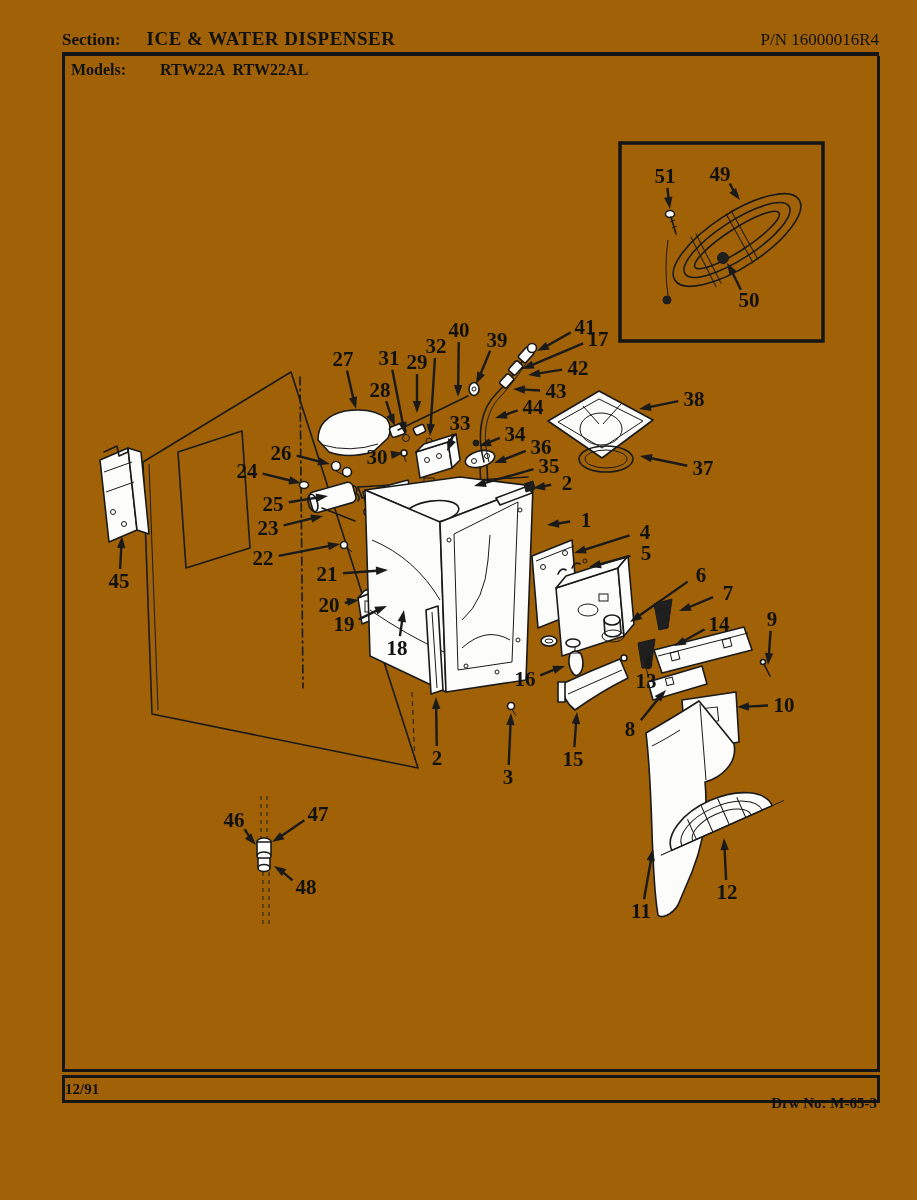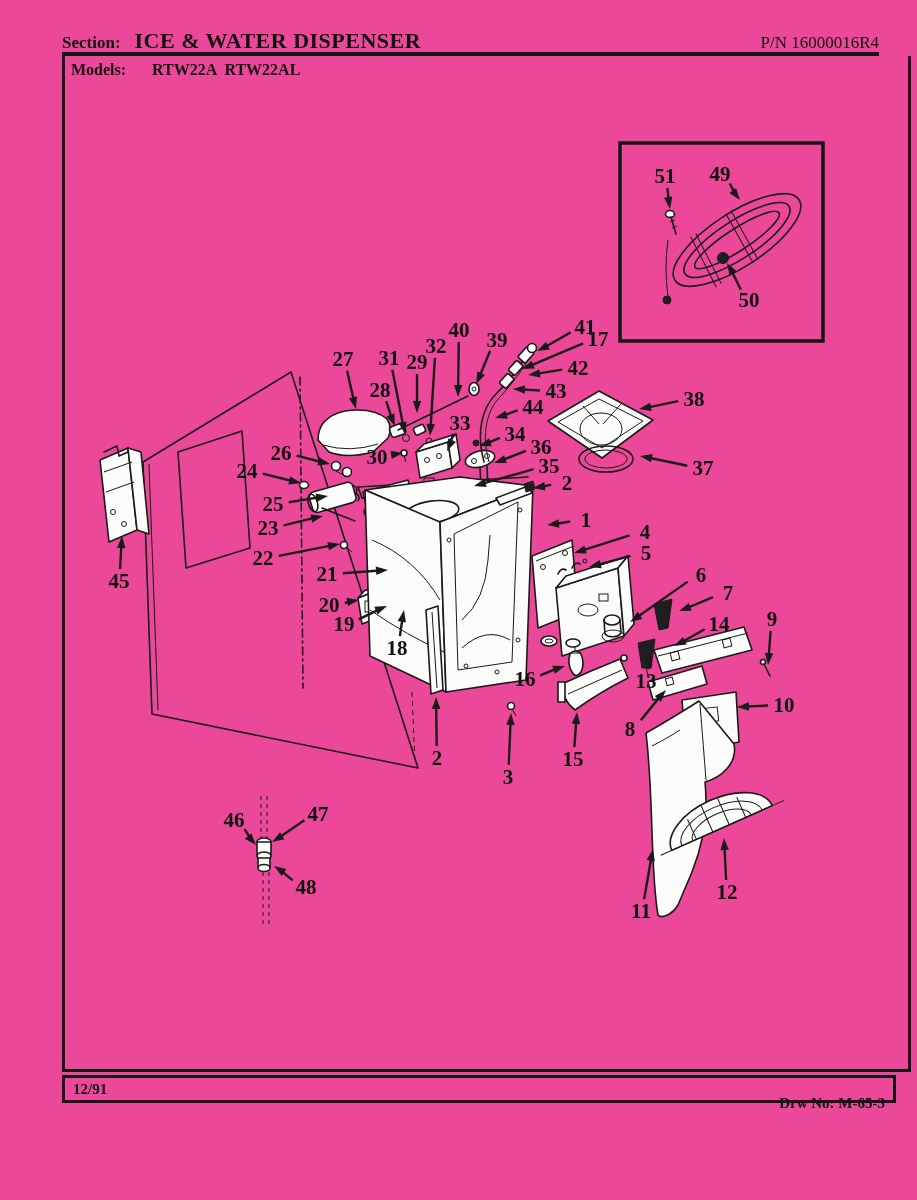--- a/index.html
+++ b/index.html
@@ -1,31 +1,31 @@
 <!DOCTYPE html>
 <html><head>
 <meta charset="utf-8">
 <style>
   html,body{margin:0;padding:0;background:#e8e8e6;}
   .page{
     position:relative;width:917px;height:1200px;margin:0 auto;
-    background:#ec4899;overflow:hidden;
+    background:#a16207;overflow:hidden;
     font-family:"Liberation Serif", serif;color:#111;
   }
   .hdr-row1{position:absolute;top:28px;left:62px;width:817px;display:flex;align-items:baseline;}
   .hdr-section-label{font-weight:bold;font-size:17px;}
-  .hdr-section-value{font-weight:bold;font-size:22px;margin-left:14px;letter-spacing:.5px;}
+  .hdr-section-value{font-weight:bold;font-size:19px;margin-left:26px;letter-spacing:.5px;}
   .hdr-pn{font-weight:normal;font-size:17px;margin-left:auto;}
   .hdr-rule{position:absolute;top:52px;left:62px;width:817px;height:4px;background:#151515;}
-  .main-box{position:absolute;top:56px;left:62px;width:812px;height:1013px;border:3px solid #151515;border-top:none;padding-left:31px;}
+  .main-box{position:absolute;top:56px;left:62px;width:812px;height:1013px;border:3px solid #151515;border-top:none;}
   .models-row{position:absolute;top:5px;left:6px;display:flex;align-items:baseline;}
   .models-label{font-weight:bold;font-size:16px;}
-  .models-value{font-weight:bold;font-size:16px;margin-left:26px;white-space:pre;}
+  .models-value{font-weight:bold;font-size:16px;margin-left:34px;white-space:pre;}
   .footer-box{position:absolute;top:1075px;left:62px;width:812px;height:22px;border:3px solid #151515;
-    display:flex;align-items:center;justify-content:space-between;padding:0 8px;box-sizing:content-box;}
+    display:flex;align-items:center;justify-content:space-between;padding:0 0;box-sizing:content-box;}
   .ftr-date{font-weight:bold;font-size:15px;}
   .ftr-drw{font-weight:bold;font-size:15px;margin-top:29px;}
   svg.diagram{position:absolute;left:0;top:0;width:917px;height:1200px;}
   svg .ln{stroke:#1a1a1a;stroke-width:1.6;fill:none;stroke-linecap:round;stroke-linejoin:round;}
   svg .lnf{stroke:#1a1a1a;stroke-width:1.6;fill:#fcfcfa;stroke-linejoin:round;}
   svg .dk{fill:#1f1f1f;stroke:#1a1a1a;stroke-width:1;}
   svg .thin{stroke:#1a1a1a;stroke-width:1;fill:none;}
   svg text.callout{font-family:"Liberation Serif",serif;font-weight:bold;font-size:21px;fill:#111;}
 </style>
 </head>

